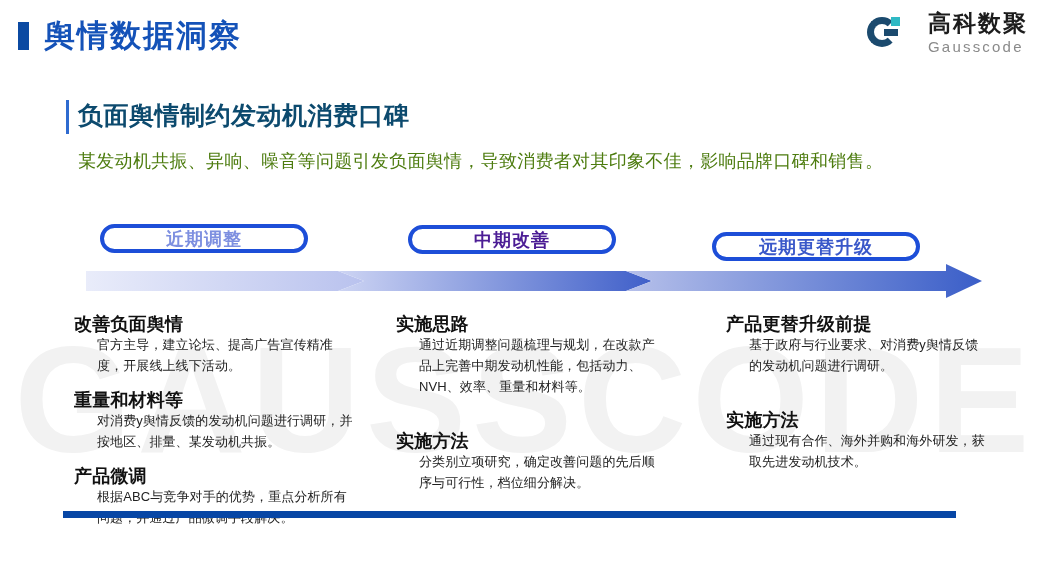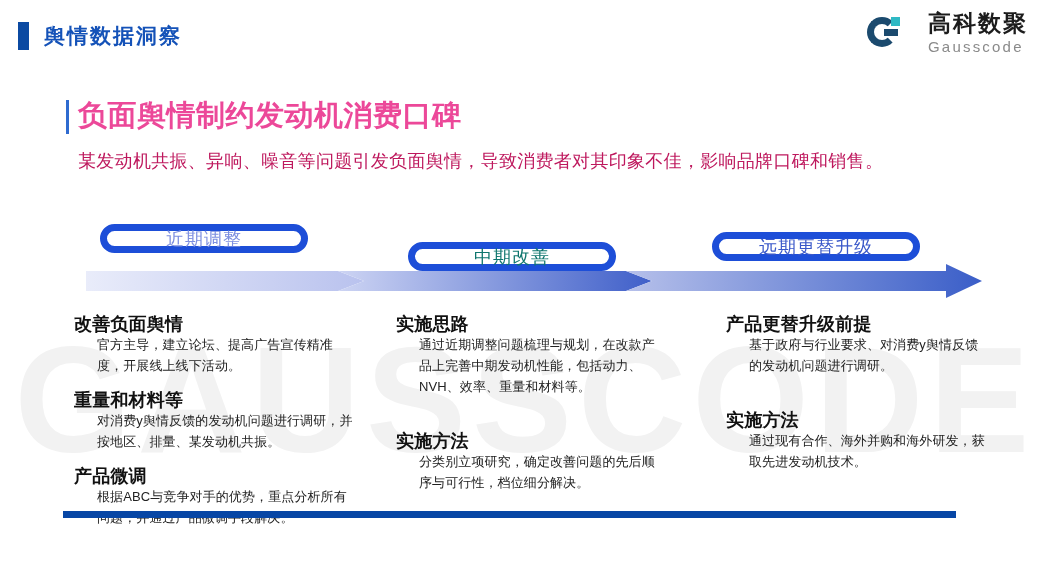--- a/index.html
+++ b/index.html
@@ -49,21 +49,21 @@
     left: 18px;
     top: 22px;
     width: 11px;
     height: 28px;
     background: #0b4aa2;
   }
   #header-title {
     position: absolute;
     left: 44px;
     top: 16px;
-    font-size: 21px;
+    font-size: 31px;
     font-weight: bold;
     color: #1452b8;
     letter-spacing: 2px;
     line-height: 40px;
   }
 
   
   #logo {
     position: absolute;
     right: 22px;
@@ -134,54 +134,54 @@
   #headline-rule {
     position: absolute;
     left: 0;
     top: 2px;
     width: 3px;
     height: 34px;
     background: #2f6bd0;
   }
   #headline {
     margin-left: 12px;
-    font-size: 29px;
-    font-weight: bold;
-    color: #ec4899;
+    font-size: 25px;
+    font-weight: bold;
+    color: #0c4a6e;
     line-height: 34px;
     letter-spacing: 0.5px;
   }
   #subhead {
     margin-left: 12px;
     margin-top: 16px;
     font-size: 18px;
-    color: #be185d;
+    color: #4d7c0f;
     line-height: 26px;
     letter-spacing: 0.3px;
     white-space: nowrap;
   }
 
   
   .pill {
     position: absolute;
     height: 29px;
-    border: 7px solid #1d4ed8;
+    border: 4px solid #1d4ed8;
     border-radius: 16px;
     background: #ffffff;
     display: flex;
     align-items: center;
     justify-content: center;
     font-size: 18px;
-    font-weight: normal;
+    font-weight: bold;
     letter-spacing: 1px;
     z-index: 2;
     box-sizing: border-box;
   }
   #pill-0 { left: 100px;  top: 224px; width: 208px; color: #7d8fe0; }
-  #pill-1 { left: 408px;  top: 242px; width: 208px; color: #0f766e; }
+  #pill-1 { left: 408px;  top: 225px; width: 208px; color: #4c1d95; }
   #pill-2 { left: 712px;  top: 232px; width: 208px; color: #3a58c9; }
 
   
   #arrow-band {
     position: absolute;
     left: 86px;
     top: 264px;
     width: 896px;
     height: 34px;
     z-index: 2;

